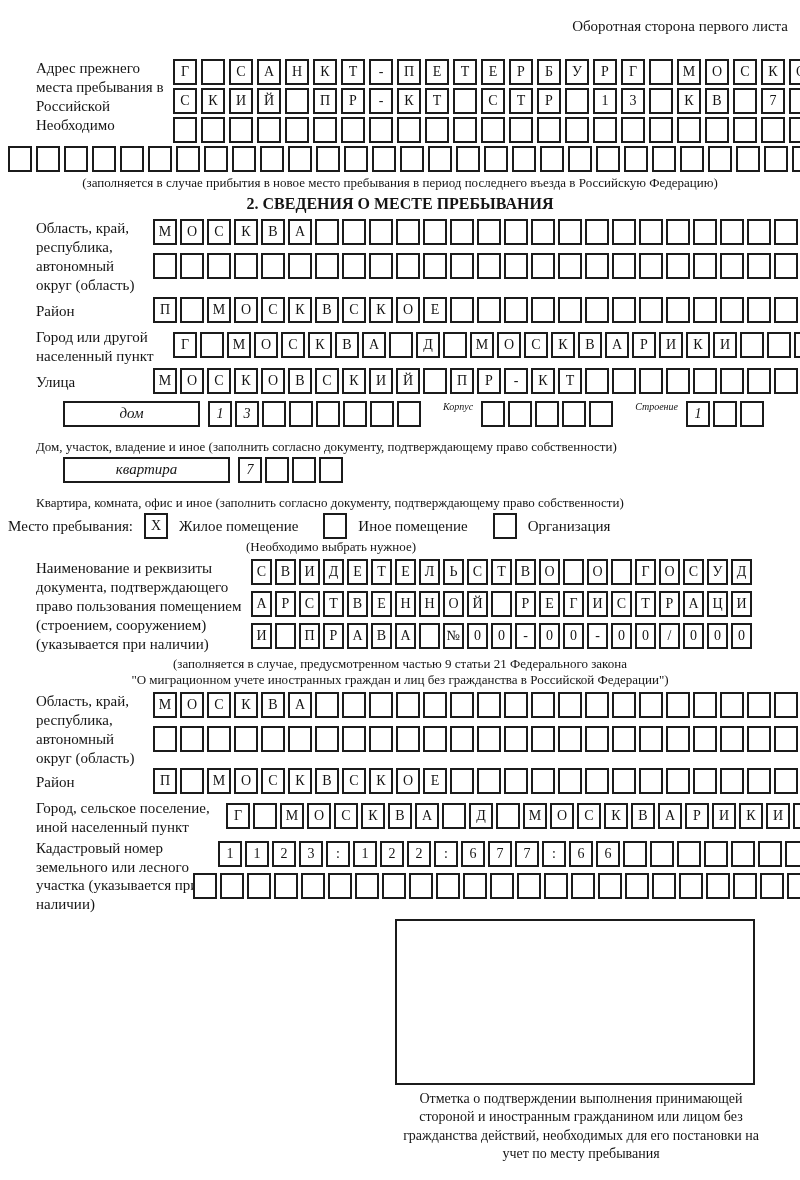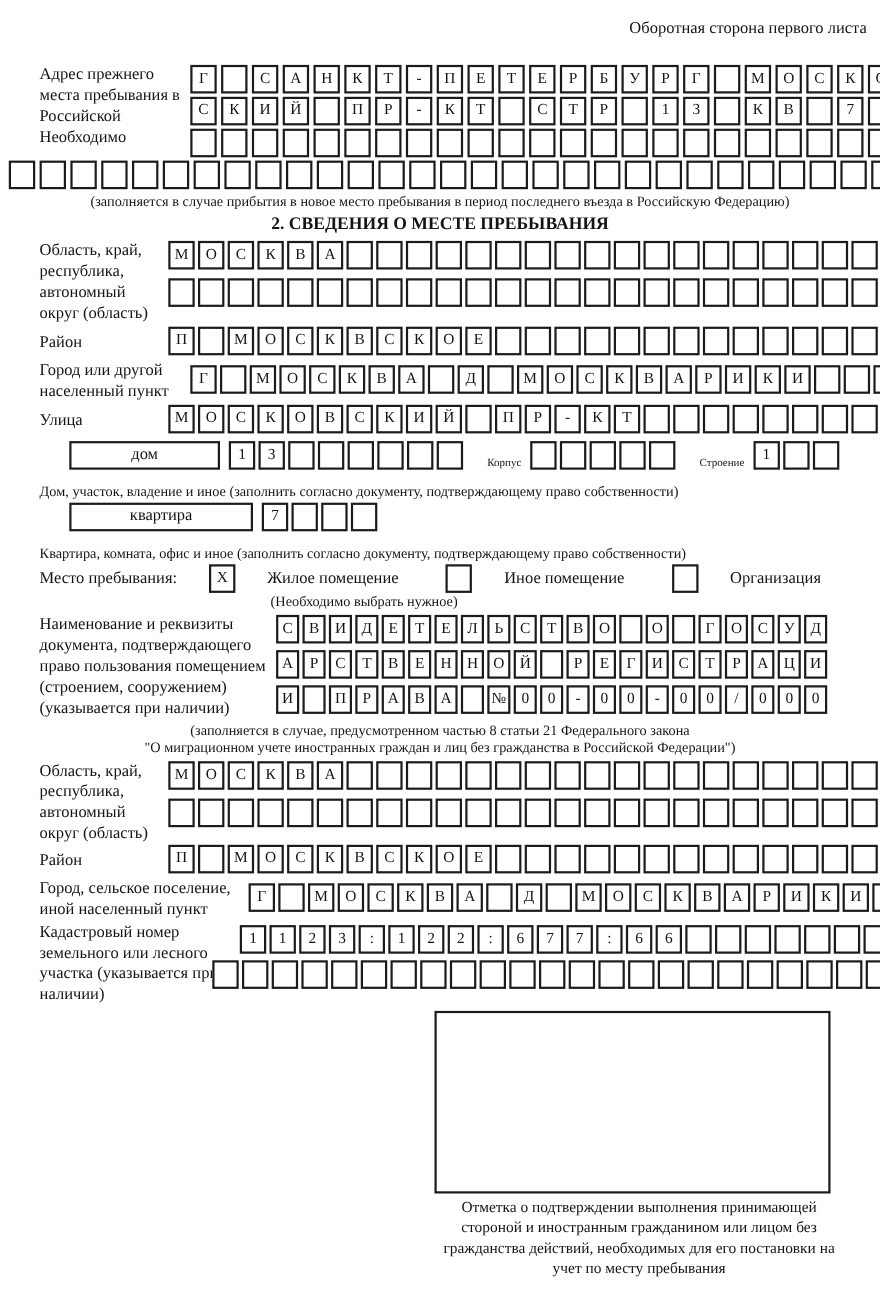--- a/index.html
+++ b/index.html
@@ -38,32 +38,32 @@
   .mt18 { margin-top:2px; }
 
   .caption { font-size:13px; line-height:1.25; }
   .caption.center { text-align:center; }
   .caption.indent { margin-left:28px;margin-top:12px; }
   .mb2{margin-bottom:2px;} .mb4{margin-bottom:4px;} .mb6{margin-bottom:6px;} .mb8{margin-bottom:8px;}
   .mt2{margin-top:2px;}
 
   .section-title { text-align:center; font-weight:bold; font-size:16px; margin:4px 0 6px 0; }
 
-  .house-row { display:flex; align-items:flex-end; margin-left:55px; gap:8px; }
+  .house-row { display:flex; align-items:flex-start; margin-left:55px; gap:8px;font-style:italic; }
   .namebox {
     flex:none; height:22px; border:2px solid #1b1b1b;
     display:flex; align-items:center; justify-content:center;
     font-size:15px;
   }
   .nb-house { width:133px; }
   .nb-apt   { width:163px; }
   .inline-label { font-size:10px; flex:none; }
   .sp20 { margin-left:14px; }
 
-  .stay-row { display:flex; align-items:center; margin-left:28px; gap:29px; font-size:15px; }
+  .stay-row { display:flex; align-items:center; gap:11px; font-size:15px; }
   .gap-extra { margin-left:14px; }
 
   .stamp-wrap { margin-left:387px; width:375px; }
   .stamp-box { width:356px; height:162px; border:2px solid #1b1b1b; background:#fff; }
   .stamp-caption { width:372px; text-align:center; font-size:14px; line-height:1.3; margin-top:5px; }
 
   .rowgap { height:5px; }
 </style>
 </head>
 <body>
@@ -454,21 +454,21 @@
           <div class="cell">0</div>
           <div class="cell">0</div>
           <div class="cell">/</div>
           <div class="cell">0</div>
           <div class="cell">0</div>
           <div class="cell">0</div>
         </div>
     </div>
   </div>
 
-  <div class="caption center">(заполняется в случае, предусмотренном частью 8 статьи 21 Федерального закона</div>
+  <div class="caption center">(заполняется в случае, предусмотренном частью 9 статьи 21 Федерального закона</div>
   <div class="caption center mb4">"О миграционном учете иностранных граждан и лиц без гражданства в Российской Федерации")</div>
 
   <div class="field-row">
     <div class="label w-std">Область, край, республика, автономный округ (область)</div>
     <div>
       <div class="cellrow mb8">
           <div class="cell">М</div>
           <div class="cell">О</div>
           <div class="cell">С</div>
           <div class="cell">К</div>

